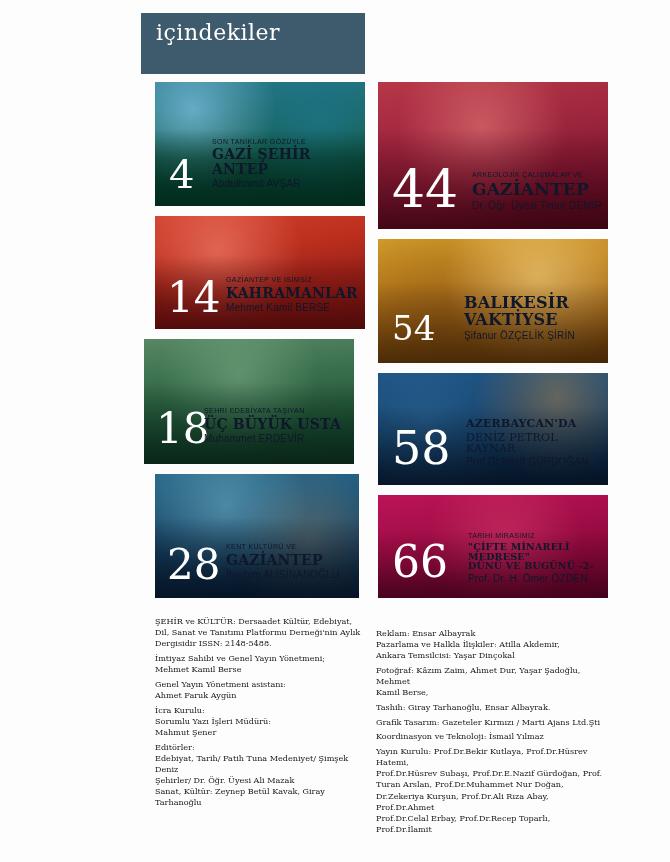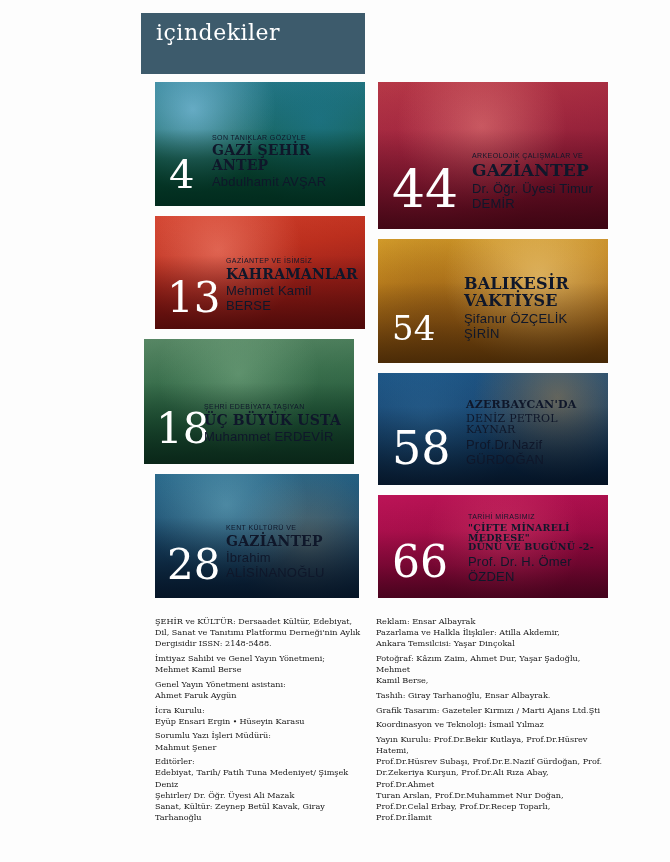--- a/index.html
+++ b/index.html
@@ -73,39 +73,39 @@
   }
   .bigtitle {
     font-family: "DejaVu Serif", serif;
     font-weight: bold;
     line-height: 1.02;
     letter-spacing: 0.2px;
     white-space: pre-line;
   }
   .author {
     font-family: "Liberation Sans", sans-serif;
-    font-size: 13px;
+    font-size: 10px;
     margin-top: 2px;
     letter-spacing: 0.2px;
   }
 
   
   .footer {
     position: absolute;
     left: 0; top: 608px;
     width: 670px;
   }
   .col {
     position: absolute;
     font-size: 8.1px;
     line-height: 1.38;
     color: #1a1a1a;
   }
   .col-left { left: 155px; top: 8px; width: 210px; }
-  .col-right { left: 376px; top: 8px; width: 232px; }
+  .col-right { left: 376px; top: 20px; width: 232px; }
   .it { font-family: "DejaVu Serif", serif; }
   .ro { font-family: "DejaVu Serif", serif; }
   .blk { margin-bottom: 3.5px; }
 </style>
 </head>
 <body>
 
 <div class="page">
 
   <div class="header-bar"></div>
@@ -123,21 +123,21 @@
       <div class="bigtitle" style="font-size:14px;">GAZİ ŞEHİR ANTEP</div>
       <div class="author">Abdulhamit AVŞAR</div>
     </div>
   </div>
 
   <div class="card" style="left:155px; top:216px; width:210px; height:113px;">
     <div class="art" style="background:
       radial-gradient(circle at 30% 30%, rgba(255,140,120,0.6) 0%, rgba(120,20,20,0) 50%),
       linear-gradient(170deg, #d8432e 0%, #c2311f 35%, #a2231b 62%, #7d1714 100%);"></div>
     <div class="shade" style="background:linear-gradient(to bottom, rgba(70,10,10,0.05) 35%, rgba(90,12,10,0.5) 65%, rgba(70,8,8,0.85) 100%);"></div>
-    <div class="num" style="left:12px; bottom:10px; font-size:42px;">13</div>
+    <div class="num" style="left:12px; bottom:10px; font-size:42px;">14</div>
     <div class="txtblock" style="left:71px; bottom:16px; width:134px;">
       <div class="kicker">GAZİANTEP VE İSİMSİZ</div>
       <div class="bigtitle" style="font-size:14px;">KAHRAMANLAR</div>
       <div class="author">Mehmet Kamil BERSE</div>
     </div>
   </div>
 
   <div class="card" style="left:144px; top:339px; width:210px; height:125px;">
     <div class="art" style="background:
       radial-gradient(circle at 45% 28%, rgba(140,190,150,0.5) 0%, rgba(20,60,40,0) 55%),
@@ -225,39 +225,38 @@
   <div class="footer">
     <div class="col col-left">
       <div><span class="it">ŞEHİR ve KÜLTÜR:</span><span class="ro"> Dersaadet  Kültür, Edebiyat,</span></div>
       <div><span class="ro">Dil, Sanat ve Tanıtımı Platformu Derneği'nin  Aylık</span></div>
       <div class="blk"><span class="ro">Dergisidir ISSN: 2148-5488.</span></div>
       <div><span class="it">İmtiyaz Sahibi ve Genel Yayın Yönetmeni;</span></div>
       <div class="blk"><span class="ro">Mehmet Kamil Berse</span></div>
       <div><span class="it">Genel Yayın Yönetmeni asistanı:</span></div>
       <div class="blk"><span class="ro">Ahmet Faruk Aygün</span></div>
       <div><span class="it">İcra Kurulu:</span></div>
-      <div class="blk"><span class="ro">Eyüp Ensari Ergin ∙ Hüseyin Karasu</span></div>
       <div><span class="it">Sorumlu Yazı İşleri Müdürü:</span></div>
       <div class="blk"><span class="ro">Mahmut Şener</span></div>
       <div><span class="it">Editörler:</span></div>
       <div><span class="it">Edebiyat, Tarih/</span><span class="ro"> Fatih Tuna  Medeniyet/  Şimşek Deniz</span></div>
       <div><span class="it">Şehirler/</span><span class="ro"> Dr. Öğr. Üyesi Ali Mazak</span></div>
       <div><span class="it">Sanat, Kültür:</span><span class="ro"> Zeynep Betül Kavak, Giray Tarhanoğlu</span></div>
     </div>
 
     <div class="col col-right">
       <div><span class="it">Reklam:</span><span class="ro"> Ensar Albayrak</span></div>
       <div><span class="it">Pazarlama ve Halkla İlişkiler:</span><span class="ro"> Atilla Akdemir,</span></div>
       <div class="blk"><span class="it">Ankara Temsilcisi:</span><span class="ro"> Yaşar Dinçokal</span></div>
       <div><span class="it">Fotoğraf:</span><span class="ro"> Kâzım Zaim, Ahmet Dur, Yaşar Şadoğlu, Mehmet</span></div>
       <div class="blk"><span class="ro">Kamil Berse,</span></div>
       <div class="blk"><span class="it">Tashih:</span><span class="ro"> Giray Tarhanoğlu, Ensar Albayrak.</span></div>
       <div class="blk"><span class="it">Grafik Tasarım:</span><span class="ro"> Gazeteler Kırmızı / Marti Ajans Ltd.Şti</span></div>
       <div class="blk"><span class="it">Koordinasyon ve Teknoloji:</span><span class="ro"> İsmail Yılmaz</span></div>
       <div><span class="it">Yayın Kurulu:</span><span class="ro"> Prof.Dr.Bekir Kutlaya, Prof.Dr.Hüsrev Hatemi,</span></div>
       <div><span class="ro">Prof.Dr.Hüsrev Subaşı, Prof.Dr.E.Nazif Gürdoğan, Prof.</span></div>
+      <div><span class="ro">Turan Arslan, Prof.Dr.Muhammet Nur Doğan,</span></div>
       <div><span class="ro">Dr.Zekeriya Kurşun, Prof.Dr.Ali Rıza Abay, Prof.Dr.Ahmet</span></div>
-      <div><span class="ro">Turan Arslan, Prof.Dr.Muhammet Nur Doğan,</span></div>
       <div><span class="ro">Prof.Dr.Celal Erbay, Prof.Dr.Recep Toparlı, Prof.Dr.İlamit</span></div>
     </div>
   </div>
 
 </div>
 
 </body></html>

